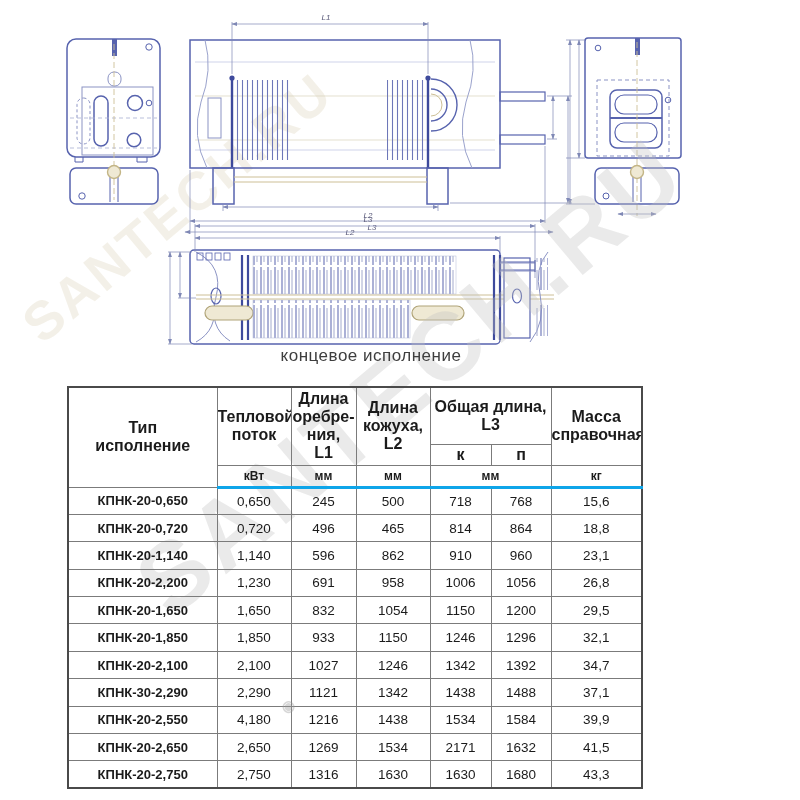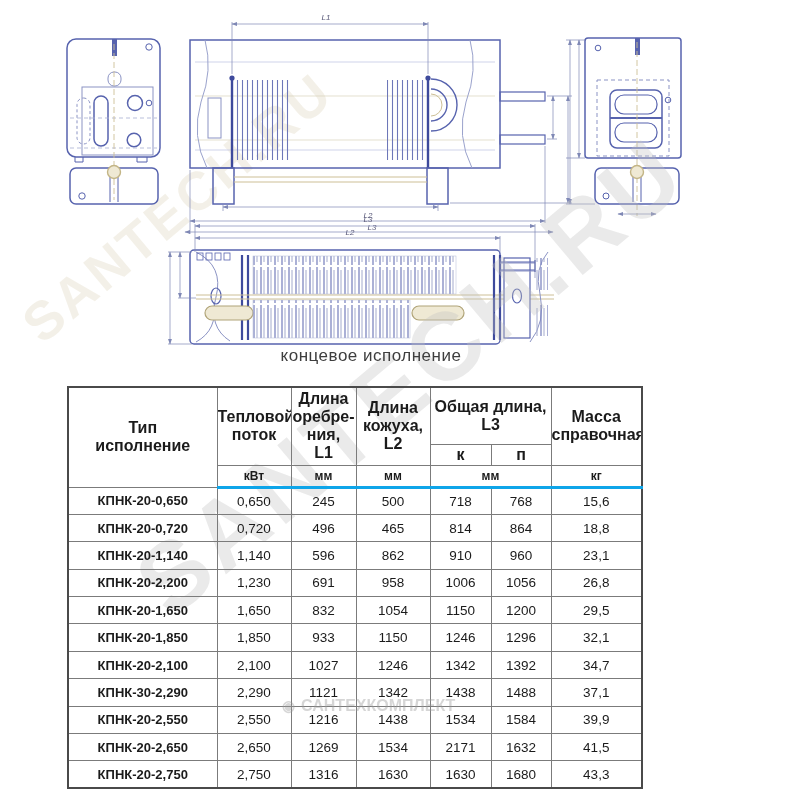--- a/index.html
+++ b/index.html
@@ -331,21 +331,21 @@
           <td class="type-cell">КПНК-30-2,290</td>
           <td>2,290</td>
           <td>1121</td>
           <td>1342</td>
           <td>1438</td>
           <td>1488</td>
           <td>37,1</td>
         </tr>
         <tr>
           <td class="type-cell">КПНК-20-2,550</td>
-          <td>2,550</td>
+          <td>4,180</td>
           <td>1216</td>
           <td>1438</td>
           <td>1534</td>
           <td>1584</td>
           <td>39,9</td>
         </tr>
         <tr>
           <td class="type-cell">КПНК-20-2,650</td>
           <td>2,650</td>
           <td>1269</td>
@@ -361,16 +361,15 @@
           <td>1630</td>
           <td>1630</td>
           <td>1680</td>
           <td>43,3</td>
         </tr>
       </tbody>
   </table>
 
   <div class="wm wm-footer">
     <span class="logo">◉</span>
-    <span>САНТЕХКОМПЛЕКТ</span>
   </div>
 
 </div>
 
 </body></html>

